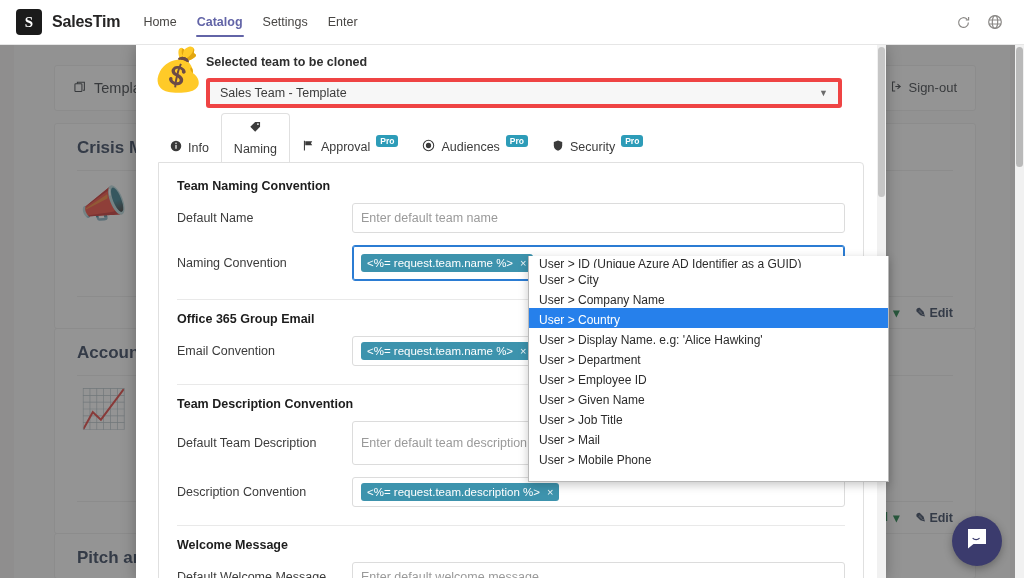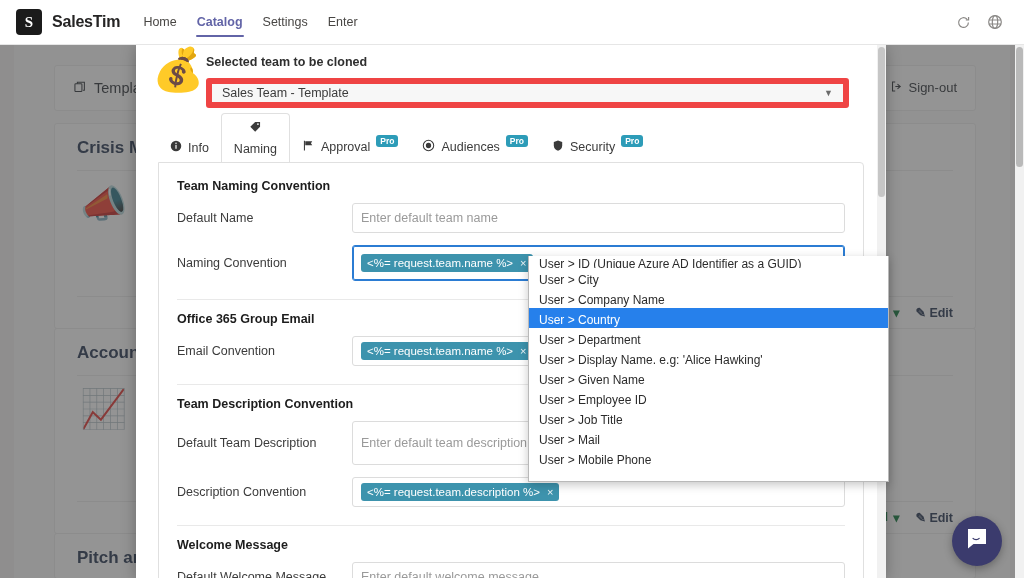--- a/index.html
+++ b/index.html
@@ -79,23 +79,23 @@
   
   #modal{
     position:absolute;left:136px;top:45px;width:750px;height:533px;
     background:#fff; z-index:30; overflow:hidden;
     box-shadow:0 2px 14px rgba(0,0,0,.28);
   }
   .m-head{padding:10px 22px 0 70px;position:relative;}
   .m-bag{position:absolute;left:16px;top:4px;font-size:42px;line-height:1;}
   .m-sub{font-size:12.5px;font-weight:700;color:#2f2f2f;margin:0 0 9px;}
   .m-select{
-    height:30px;border:6px solid #ef4444;background:#f7f7f7;border-radius:3px;
+    height:30px;border:4px solid #ef4444;background:#f7f7f7;border-radius:3px;
     display:flex;align-items:center;padding:0 10px;font-size:12.5px;color:#3b3b3b;
-    margin-right:15px;
+    margin-right:22px;
   }
   .m-select .caret{margin-left:auto;color:#6b6b6b;font-size:9px;}
 
   .tabs{display:flex;align-items:flex-end;padding:0 0 0 22px;margin-top:22px;height:32px;
         border-bottom:1px solid transparent;}
   .tab{
     display:flex;align-items:center;gap:6px;font-size:12.5px;color:#3b3b3b;
     padding:6px 12px;cursor:pointer;white-space:nowrap;
   }
   .tab.active{
@@ -400,24 +400,24 @@
   <div id="mscroll">
     <div id="mthumb"></div>
   </div>
 </div>
 
 <div id="ac">
   <div class="ac-item first">User &gt; ID (Unique Azure AD Identifier as a GUID)</div>
   <div class="ac-item">User &gt; City</div>
   <div class="ac-item">User &gt; Company Name</div>
   <div class="ac-item sel">User &gt; Country</div>
+  <div class="ac-item">User &gt; Display Name. e.g: 'Alice Hawking'</div>
   <div class="ac-item">User &gt; Department</div>
-  <div class="ac-item">User &gt; Display Name. e.g: 'Alice Hawking'</div>
+  <div class="ac-item">User &gt; Employee ID</div>
   <div class="ac-item">User &gt; Given Name</div>
-  <div class="ac-item">User &gt; Employee ID</div>
   <div class="ac-item">User &gt; Job Title</div>
   <div class="ac-item">User &gt; Mail</div>
   <div class="ac-item">User &gt; Mobile Phone</div>
 </div>
 
 <div id="pscroll">
   <div id="pthumb"></div>
 </div>
 
 <div id="chat">

